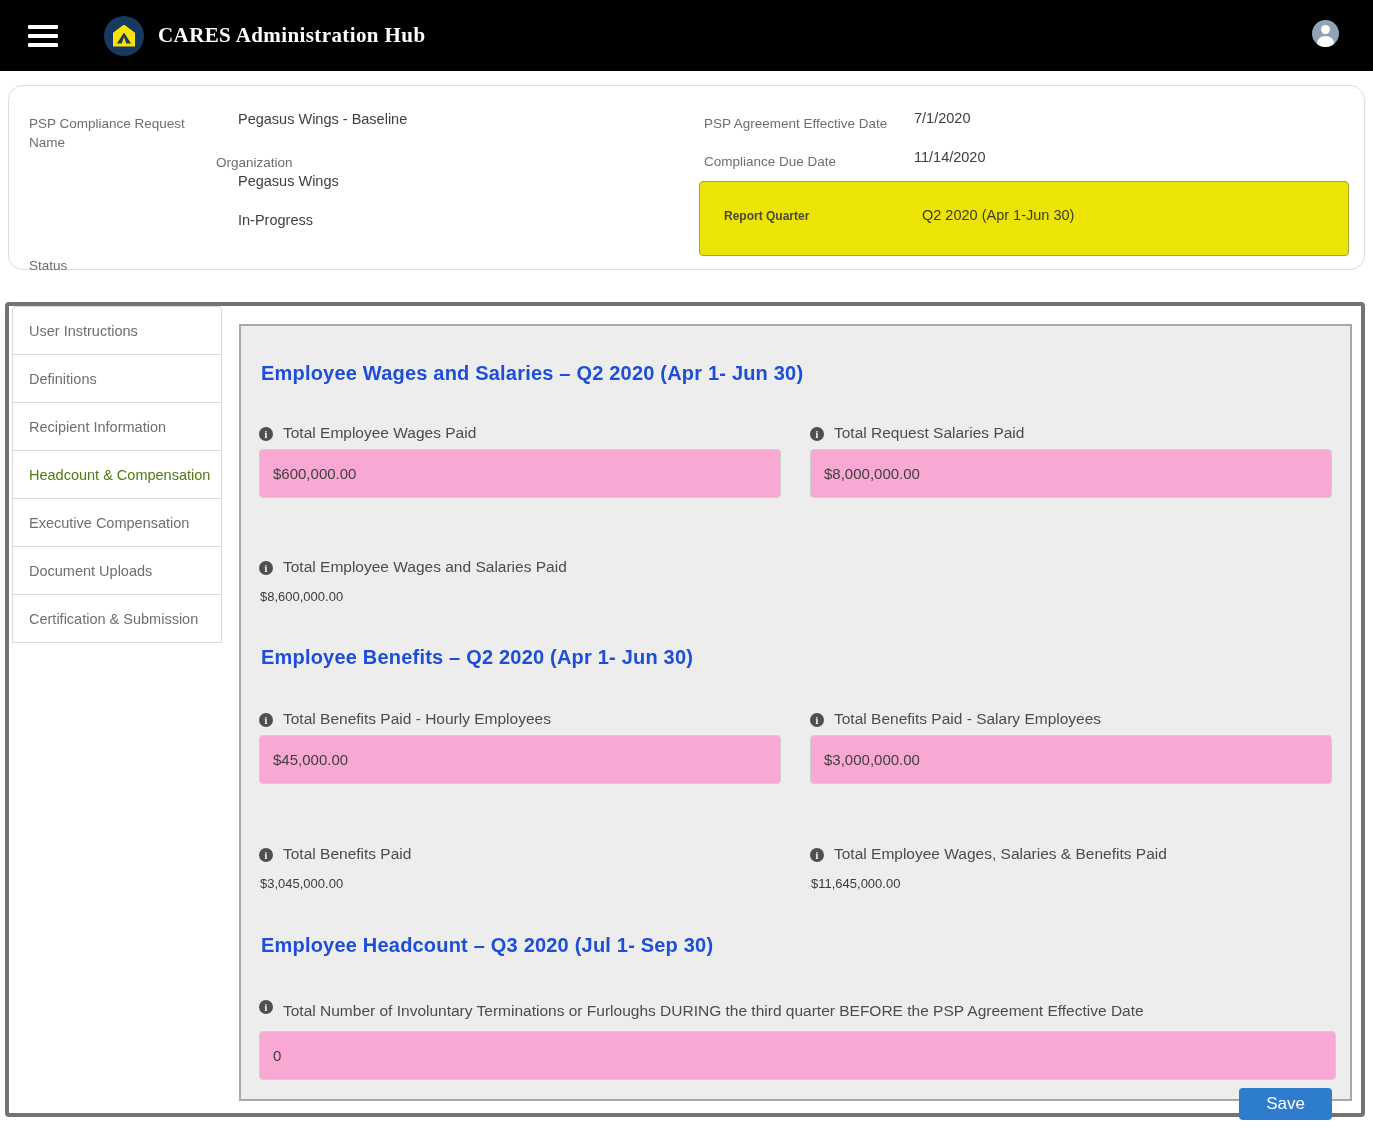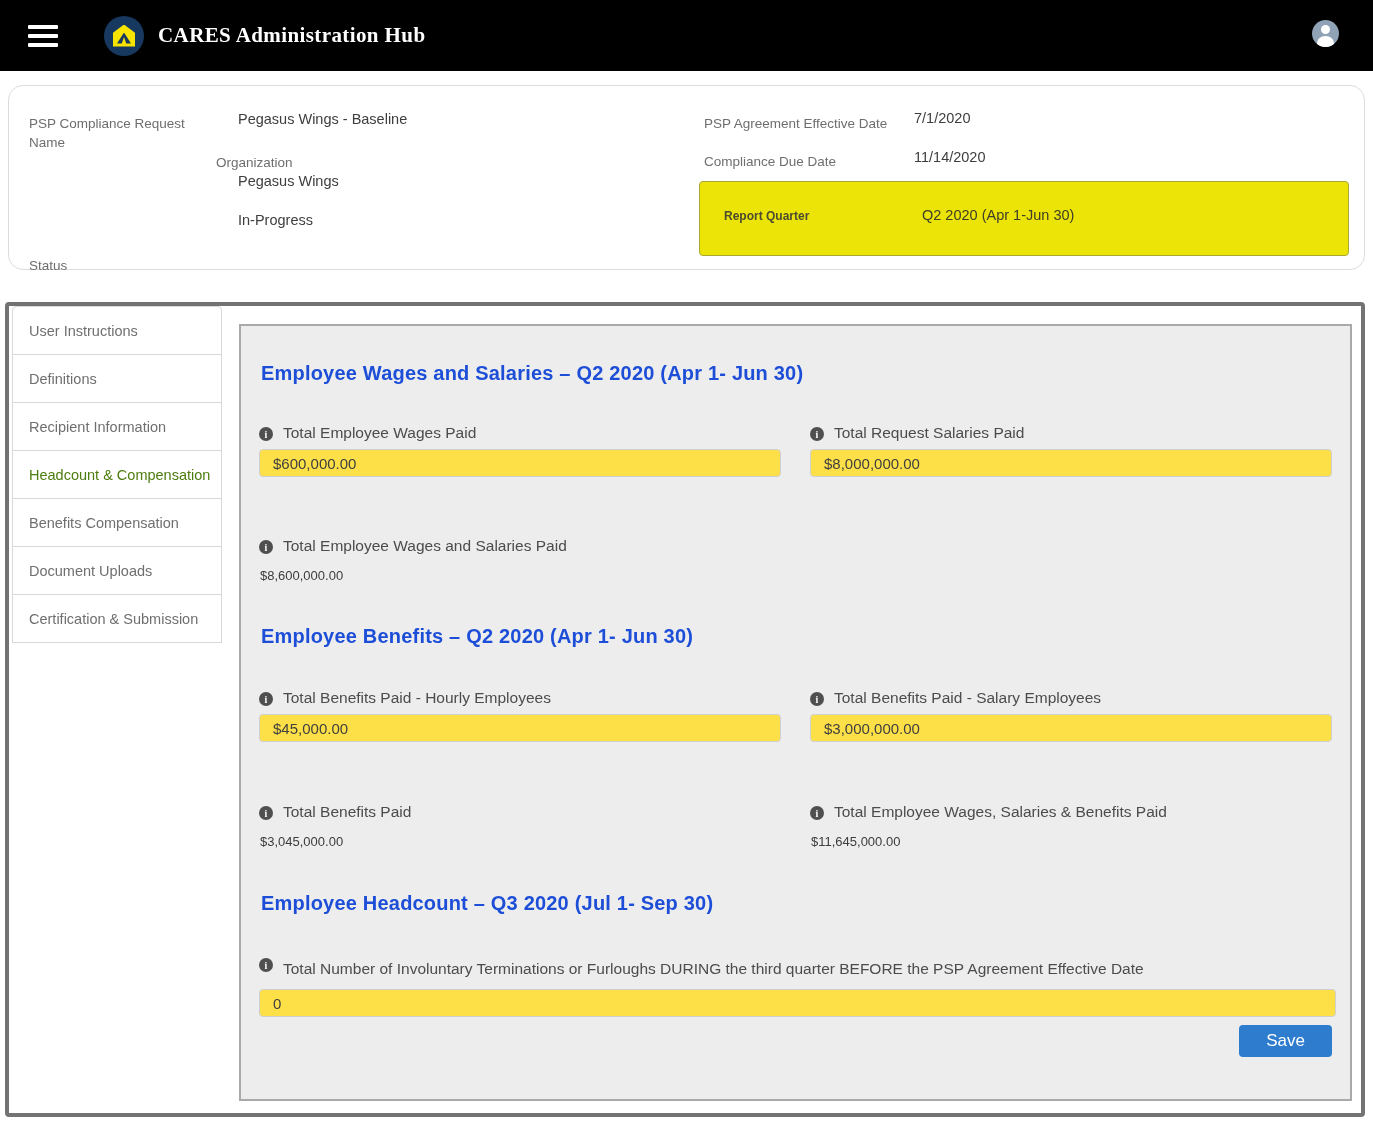--- a/index.html
+++ b/index.html
@@ -36,21 +36,21 @@
   .tab:first-child { margin-top:0; border-top-left-radius:4px; border-top-right-radius:4px; }
   .tab.active { color:#4d7c0f; }
 
   
   .form-panel { position:absolute; left:230px; top:18px; width:1113px; height:777px; background:#ededed; border:2px solid #a9a9a9; padding:36px 18px 0 18px; }
   .section-h { font-size:20px; font-weight:700; color:#1d4ed8; letter-spacing:.2px; margin-left:2px; }
   .field-row { display:flex; gap:29px; }
   .field-col { width:524px; }
   .field-label { display:flex; align-items:flex-start; font-size:15.5px; color:#4c4c4c; margin-bottom:7px; }
   .info-icon { flex:0 0 auto; width:14px; height:14px; border-radius:50%; background:#4f4f4f; color:#fff; font-size:10px; font-weight:700; font-family:"Liberation Serif",serif; display:inline-flex; align-items:center; justify-content:center; margin:3px 10px 0 0; cursor:pointer; }
-  .text-input { width:100%; height:28px; border:1px solid #cfcfcf; border-radius:4px; background:#fde047; font-family:"Liberation Sans",sans-serif; font-size:15px; color:#3f3f3f; padding:0 13px; }
+  .text-input { width:100%; height:49px; border:1px solid #cfcfcf; border-radius:4px; background:#f9a8d4; font-family:"Liberation Sans",sans-serif; font-size:15px; color:#3f3f3f; padding:0 13px; }
   .ro-value { font-size:13px; color:#3c3c3c; margin-top:13px; margin-left:1px; }
   .full-col { width:1077px; }
   .long-label .lbl-text { max-width:950px; line-height:27px; }
   .save-row { display:flex; justify-content:flex-end; margin-top:8px; }
   .save-btn { background:#2d7ccd; color:#fff; border:none; border-radius:4px; font-family:"Liberation Sans",sans-serif; font-size:17px; padding:6px 27px; cursor:pointer; }
 
   .mt-h1 { margin-top:0; }
   .mt-labels1 { margin-top:39px; }
   .mt-ro1 { margin-top:60px; }
   .mt-h2 { margin-top:42px; }
@@ -100,21 +100,21 @@
     </div>
   </div>
 
   <div class="content-card">
 
     <div class="tab-list">
       <div class="tab">User Instructions</div>
       <div class="tab">Definitions</div>
       <div class="tab">Recipient Information</div>
       <div class="tab active">Headcount &amp; Compensation</div>
-      <div class="tab">Benefits Compensation</div>
+      <div class="tab">Executive Compensation</div>
       <div class="tab">Document Uploads</div>
       <div class="tab">Certification &amp; Submission</div>
     </div>
 
     <div class="form-panel">
 
       <div class="section-h mt-h1">Employee Wages and Salaries – Q2 2020 (Apr 1- Jun 30)</div>
 
       <div class="field-row mt-labels1">
         <div class="field-col">

